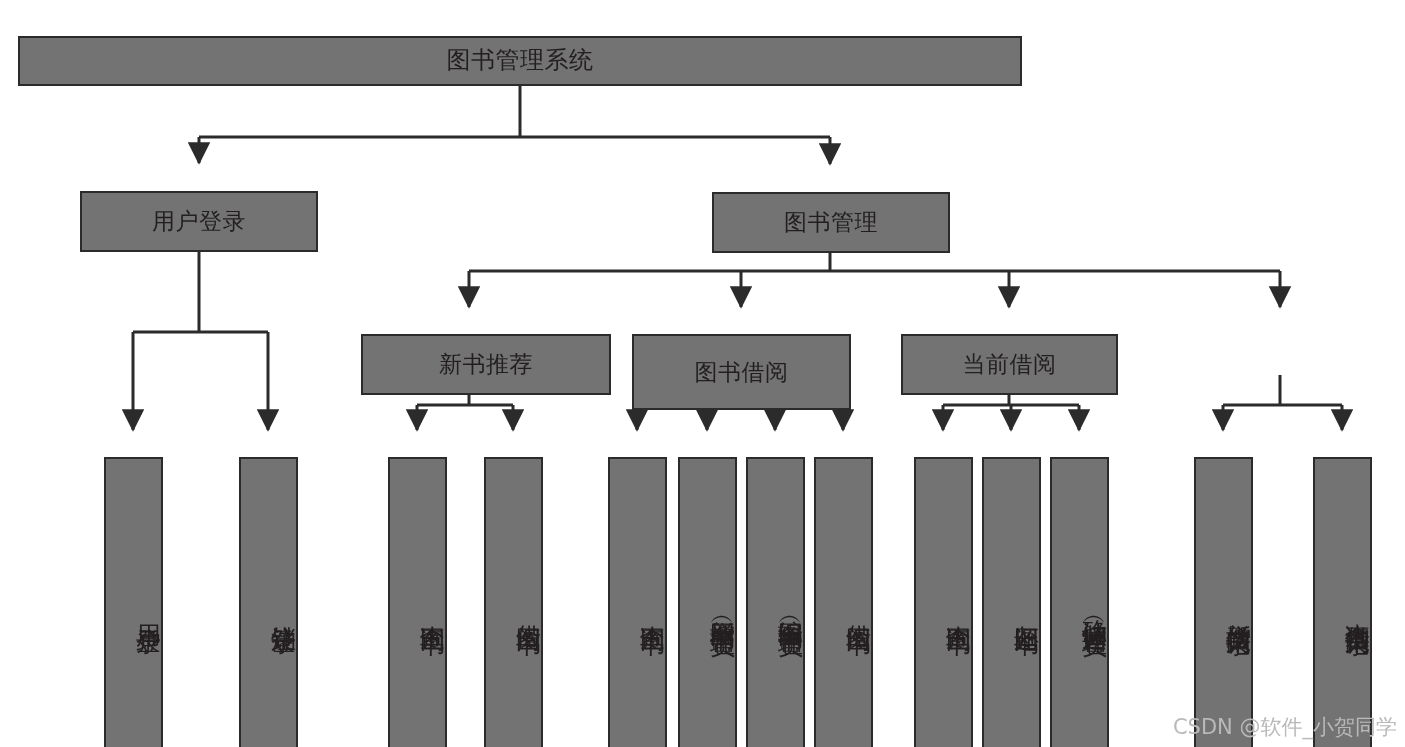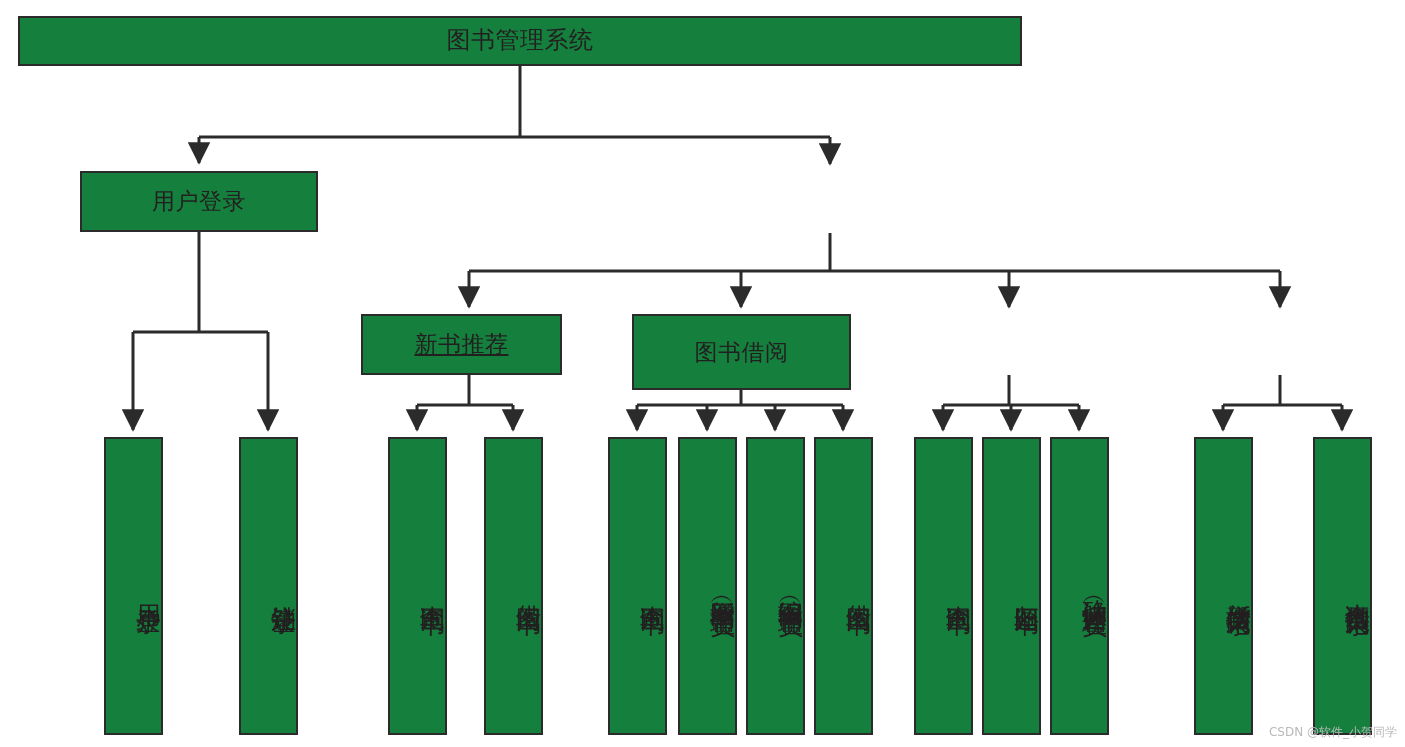--- a/index.html
+++ b/index.html
@@ -21,27 +21,28 @@
     position: absolute;
     left: 0;
     top: 0;
     width: 1405px;
     height: 747px;
     pointer-events: none;
   }
   .node {
     position: absolute;
     box-sizing: border-box;
-    background: #15803d;
+    background: #737373;
     border: 2.5px solid #2b2b2b;
     display: flex;
     align-items: center;
     justify-content: center;
     color: #231f20;
     line-height: 1.06;
+    margin-top: 20px;
   }
   .node.horiz {
     font-size: 23px;
     letter-spacing: 0.5px;
   }
   .node.vert {
     writing-mode: vertical-rl;
     text-orientation: upright;
     font-size: 25px;
     padding-top: 6px;
@@ -49,21 +50,21 @@
     justify-content: center;
     letter-spacing: 2px;
   }
   .node.root {
     font-size: 24px;
   }
   .watermark {
     position: absolute;
     right: 8px;
     bottom: 6px;
-    font-size: 12px;
+    font-size: 21px;
     color: #b9b9b9;
     white-space: nowrap;
     font-family: "DejaVu Sans", "Liberation Sans", sans-serif;
   }
 </style>
 </head>
 <body>
 
 <div id="canvas">
 
@@ -113,23 +114,25 @@
       <path d="M 1280 375 L 1280 405"></path>
       <path d="M 1223 405 L 1342 405"></path>
       <path d="M 1223 405 L 1223 430" marker-end="url(#arrow)"></path>
       <path d="M 1342 405 L 1342 430" marker-end="url(#arrow)"></path>
     </g>
   </svg>
 
   <div class="node horiz root" style="left:18px; top:16px; width:1004px; height:50px;">图书管理系统</div>
 
   <div class="node horiz" style="left:80px; top:171px; width:238px; height:61px;">用户登录</div>
+  <div class="node horiz" style="left:712px; top:172px; width:238px; height:61px;">图书管理</div>
 
-  <div class="node horiz" style="left:361px; top:314px; width:201px; height:61px;text-decoration:underline;">新书推荐</div>
+  <div class="node horiz" style="left:361px; top:314px; width:250px; height:61px;">新书推荐</div>
   <div class="node horiz" style="left:632px; top:314px; width:219px; height:76px;">图书借阅</div>
+  <div class="node horiz" style="left:901px; top:314px; width:217px; height:61px;">当前借阅</div>
 
   <div class="node vert" style="left:104px; top:437px; width:59px; height:298px;">用户登录</div>
   <div class="node vert" style="left:239px; top:437px; width:59px; height:298px;">注销登录</div>
 
   <div class="node vert" style="left:388px; top:437px; width:59px; height:298px;">查询图书</div>
   <div class="node vert" style="left:484px; top:437px; width:59px; height:298px;">借阅图书</div>
 
   <div class="node vert" style="left:608px; top:437px; width:59px; height:298px;">查询图书</div>
   <div class="node vert" style="left:678px; top:437px; width:59px; height:298px;">新增图书（管理员）</div>
   <div class="node vert" style="left:746px; top:437px; width:59px; height:298px;">编辑图书（管理员）</div>

